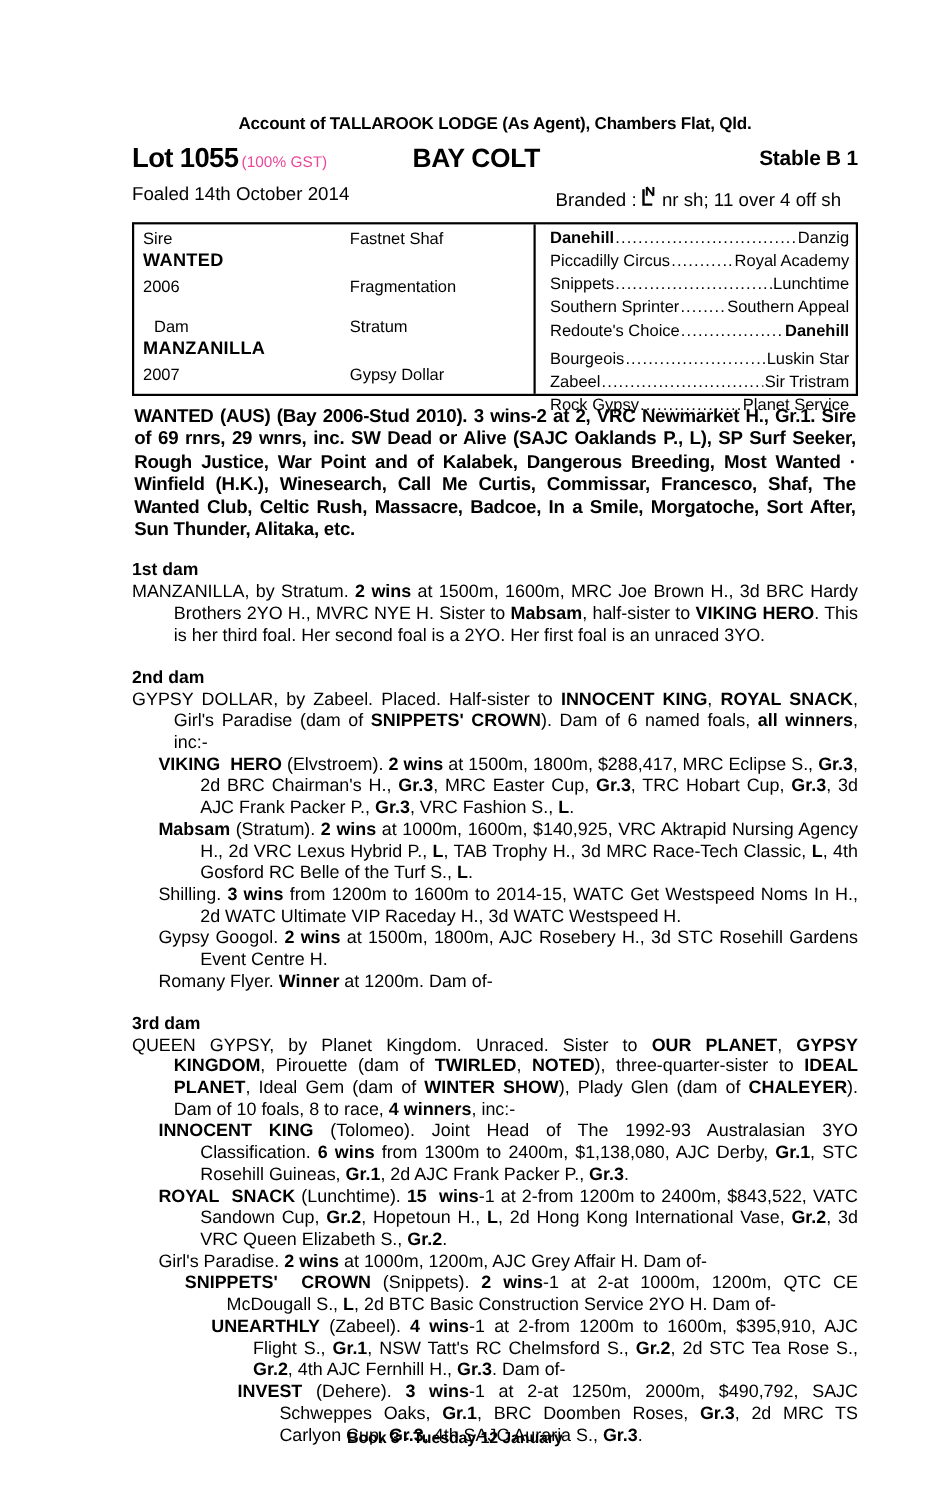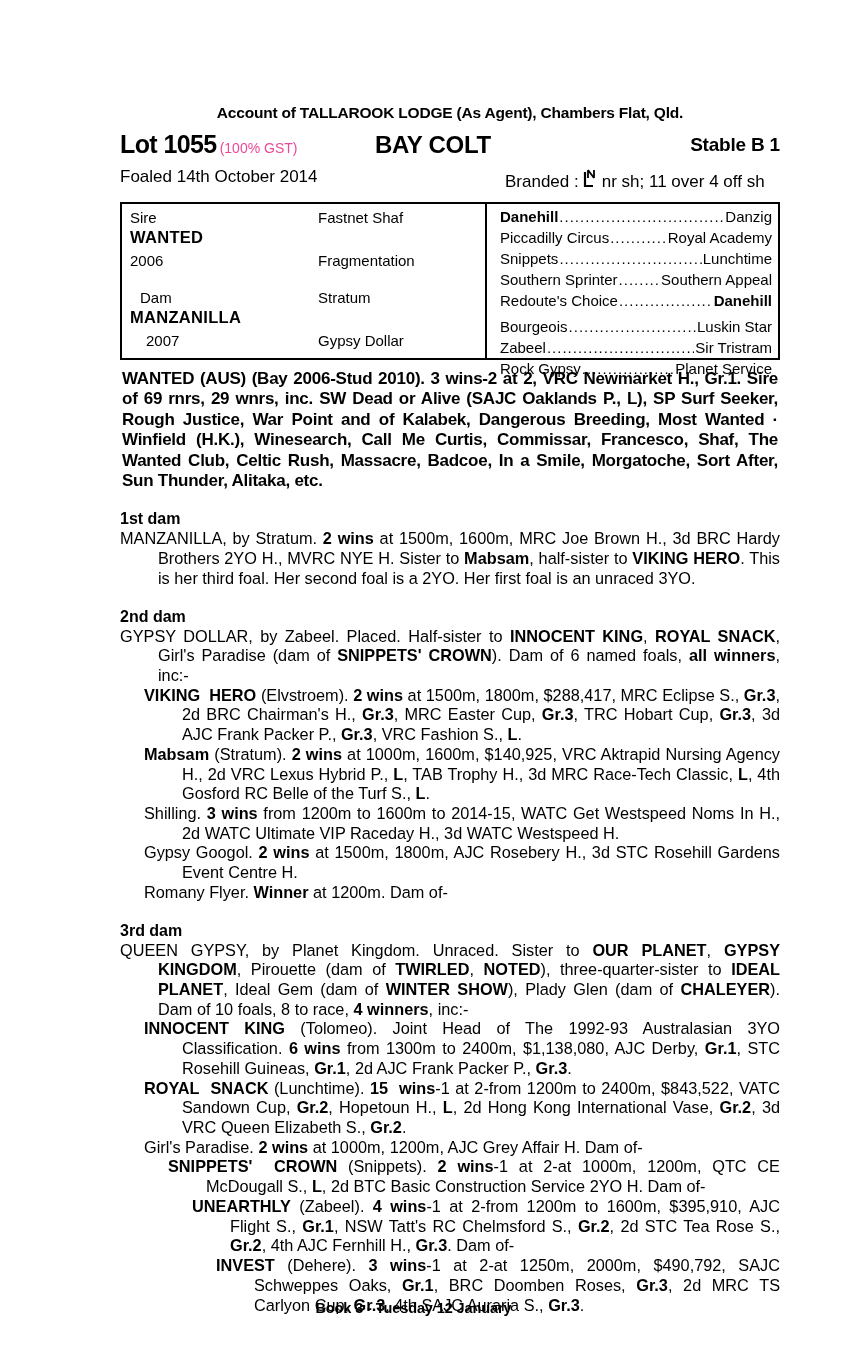--- a/index.html
+++ b/index.html
@@ -244,21 +244,21 @@
 
       <div class="ped-left">
         <div class="pl-cell" style="left:8px; top:5px;">Sire</div>
         <div class="pl-cell bold" style="left:8px; top:24px;">WANTED</div>
         <div class="pl-cell" style="left:8px; top:48px;">2006</div>
         <div class="pl-cell" style="left:196px; top:5px;">Fastnet Shaf</div>
         <div class="pl-cell" style="left:196px; top:48px;">Fragmentation</div>
 
         <div class="pl-cell" style="left:18px; top:85px;">Dam</div>
         <div class="pl-cell bold" style="left:8px; top:104px;">MANZANILLA</div>
-        <div class="pl-cell" style="left:24px; top:128px;">2007</div>
+        <div class="pl-cell" style="left:8px; top:128px;">2007</div>
         <div class="pl-cell" style="left:196px; top:85px;">Stratum</div>
         <div class="pl-cell" style="left:196px; top:128px;">Gypsy Dollar</div>
       </div>
 
       <div class="ped-right" id="gp-list">
           <div class="gp-line">
             <span class="nm b">Danehill</span>
             <span class="dots">................................................................................</span>
             <span class="sr">Danzig</span>
           </div>

